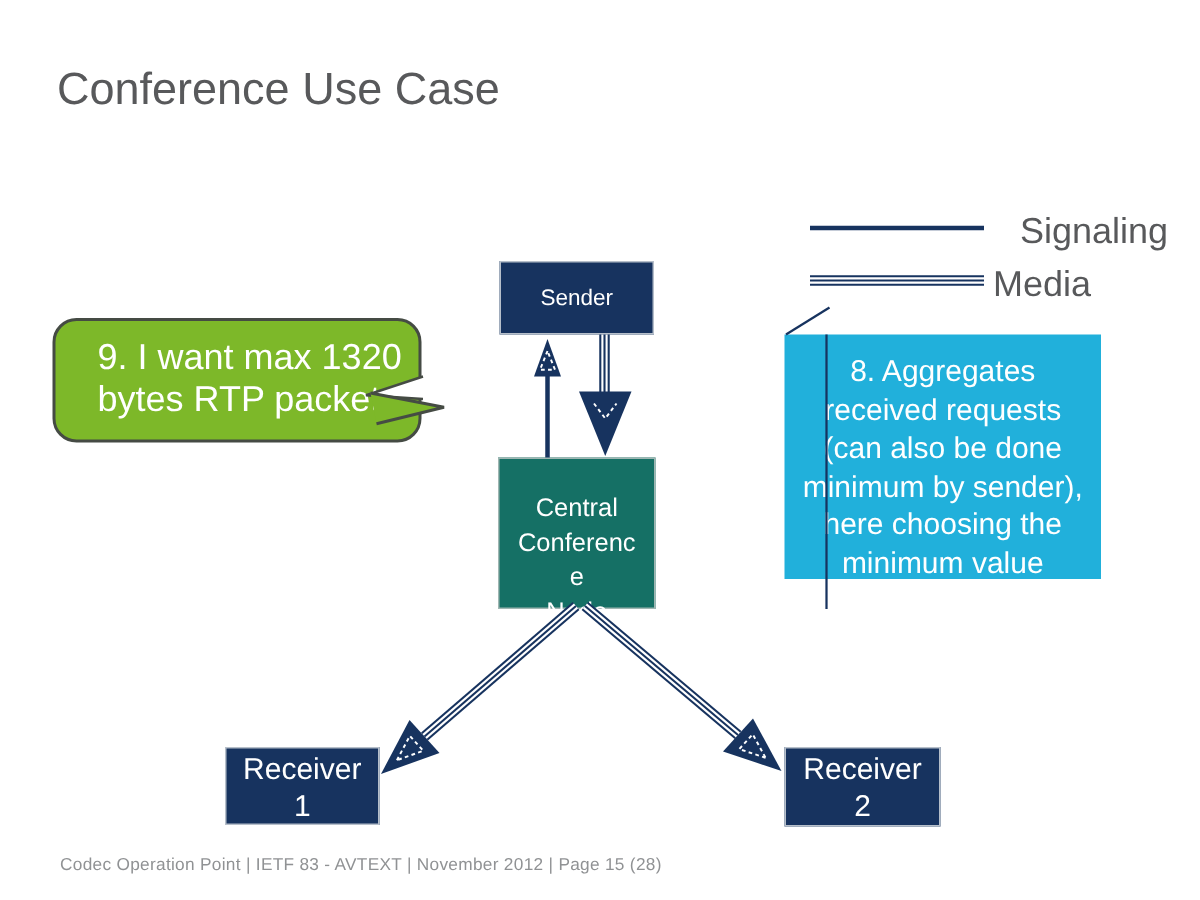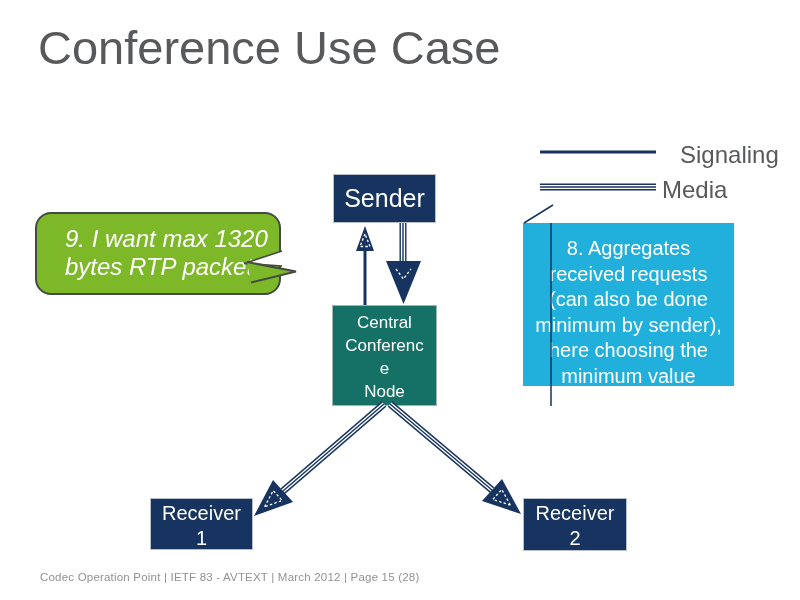--- a/index.html
+++ b/index.html
@@ -1,38 +1,38 @@
 <!DOCTYPE html>
 <html style="--navy: #17335f; --teal: #157065; --cyan: #21b0db; --green: #7db829; --bubble_border: #454b44; --title_gray: #58595b; --footer_gray: #909294;"><head>
 <meta charset="utf-8">
 <style>
   html,body{margin:0;padding:0;}
   body{font-family:"Liberation Sans", sans-serif; background:#fff;}
   #slide{position:relative;width:800px;height:600px;background:#fff;overflow:hidden;}
 
-  .title{position:absolute;left:38px;top:24px;color:var(--title_gray,#58595b);
-         font-size:47px;line-height:48px;letter-spacing:0px;}
+  .title{position:absolute;left:38px;top:36px;color:var(--title_gray,#58595b);
+         font-size:30px;line-height:48px;letter-spacing:0px;}
   .legend-label{position:absolute;color:var(--title_gray,#58595b);font-size:24px;}
   #legend-signaling-label{left:680px;top:141px;}
   #legend-media-label{left:662px;top:176px;}
 
   .node{position:absolute;color:#fff;text-align:center;box-sizing:border-box;}
   #sender{left:333px;top:174px;width:103px;height:49px;background:var(--navy,#17335f);
-          border:1px solid #b6bfca;font-size:25px;line-height:47px;}
+          border:1px solid #b6bfca;font-size:15px;line-height:47px;}
   #central{left:332px;top:305px;width:105px;height:101px;background:var(--teal,#157065);
-           border:1px solid #9fb6b2;font-size:17px;line-height:23px;padding-top:5px;}
+           border:1px solid #9fb6b2;font-size:17px;line-height:23px;padding-top:21px;}
   #receiver1{left:150px;top:498px;width:103px;height:52px;background:var(--navy,#17335f);
              border:1px solid #b6bfca;font-size:20px;line-height:25px;padding-top:2px;}
   #receiver2{left:523px;top:498px;width:104px;height:53px;background:var(--navy,#17335f);
              border:1px solid #b6bfca;font-size:20px;line-height:25px;padding-top:2px;}
 
   #bubble{position:absolute;left:35px;top:212px;width:246px;height:83px;box-sizing:border-box;
           background:var(--green,#7db829);border:2px solid var(--bubble_border,#454b44);
           border-radius:16px;color:#fff;font-size:24px;line-height:28px;
-          padding:11px 0 0 28px;font-style:italic;}
+          padding:11px 0 0 28px;}
   #aggregate-box{position:absolute;left:523px;top:223px;width:211px;height:163px;box-sizing:border-box;
           background:var(--cyan,#21b0db);color:#fff;text-align:center;
           font-size:20px;line-height:25.5px;padding-top:13px;}
 
   #footer{position:absolute;left:40px;top:571px;color:var(--footer_gray,#909294);
           font-size:11.5px;letter-spacing:0.2px;}
 
   svg.overlay{position:absolute;left:0;top:0;width:800px;height:600px;pointer-events:none;}
   .navy-stroke{stroke:var(--navy,#17335f);}
   .navy-fill{fill:var(--navy,#17335f);}
@@ -130,15 +130,15 @@
       <line class="navy-stroke" x1="524" y1="223" x2="553" y2="205" stroke-width="1.5"></line>
       <line class="navy-stroke" x1="551" y1="223" x2="551" y2="406" stroke-width="1.5"></line>
     </g>
 
     <g>
       <path d="M282,251 L244,263.5 L282,266" fill="#ffffff" stroke="var(--bubble_border,#454b44)" stroke-width="1.6"></path>
       <path d="M247,262 L296,271.5 L251,282.5" fill="var(--green,#7db829)" stroke="var(--bubble_border,#454b44)" stroke-width="2"></path>
     </g>
   </svg>
 
-  <div id="footer">Codec Operation Point  |  IETF 83 - AVTEXT   |  March 2012  |  Page 15 (28)</div>
+  <div id="footer">Codec Operation Point  |  IETF 83 - AVTEXT   |  November 2012  |  Page 15 (28)</div>
 
 </div>
 
 </body></html>

